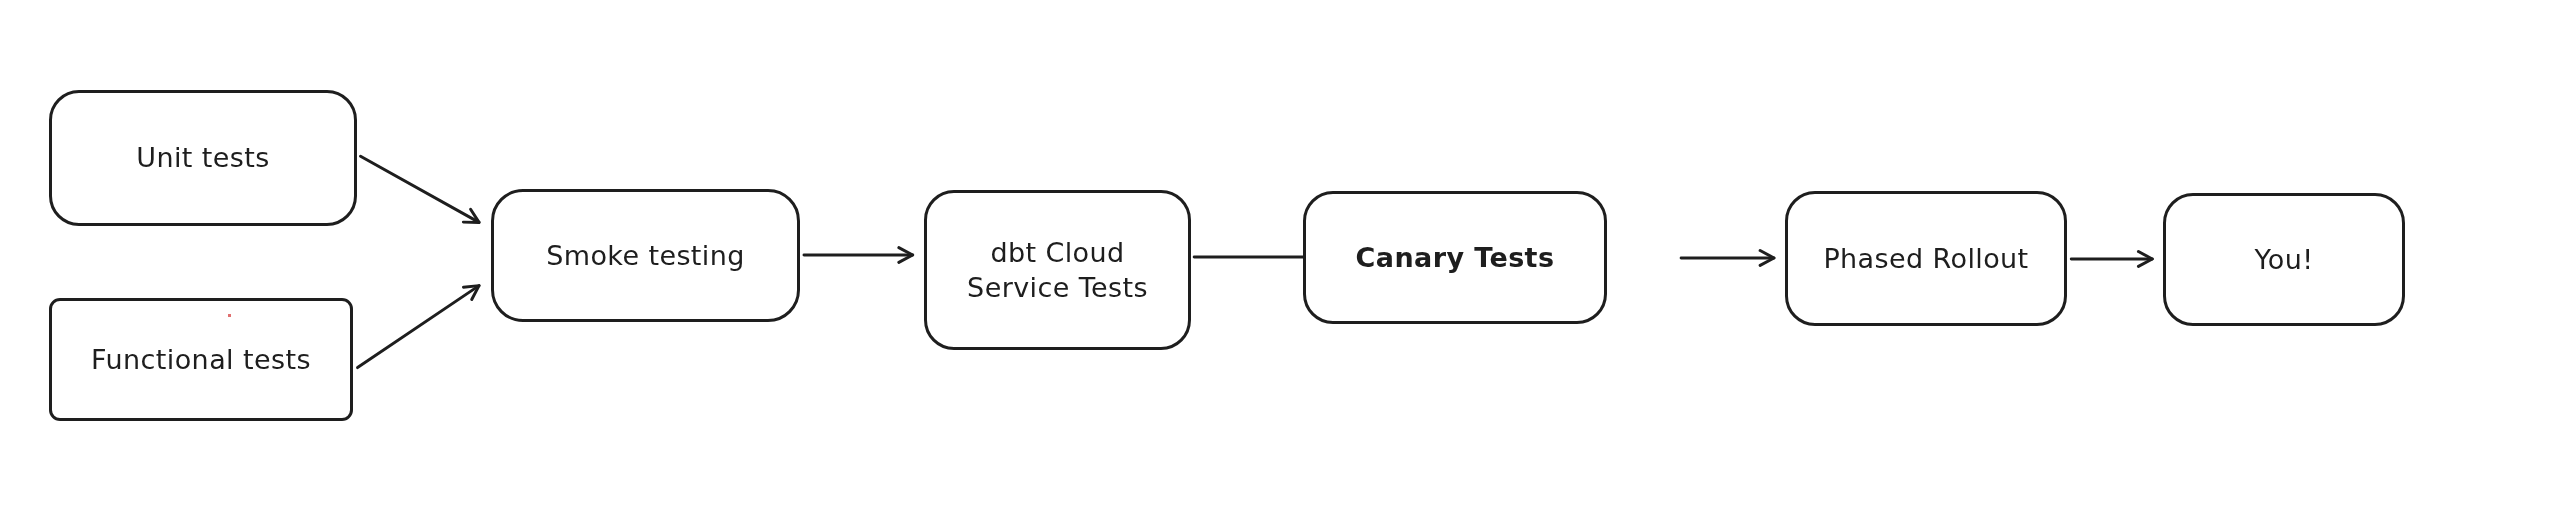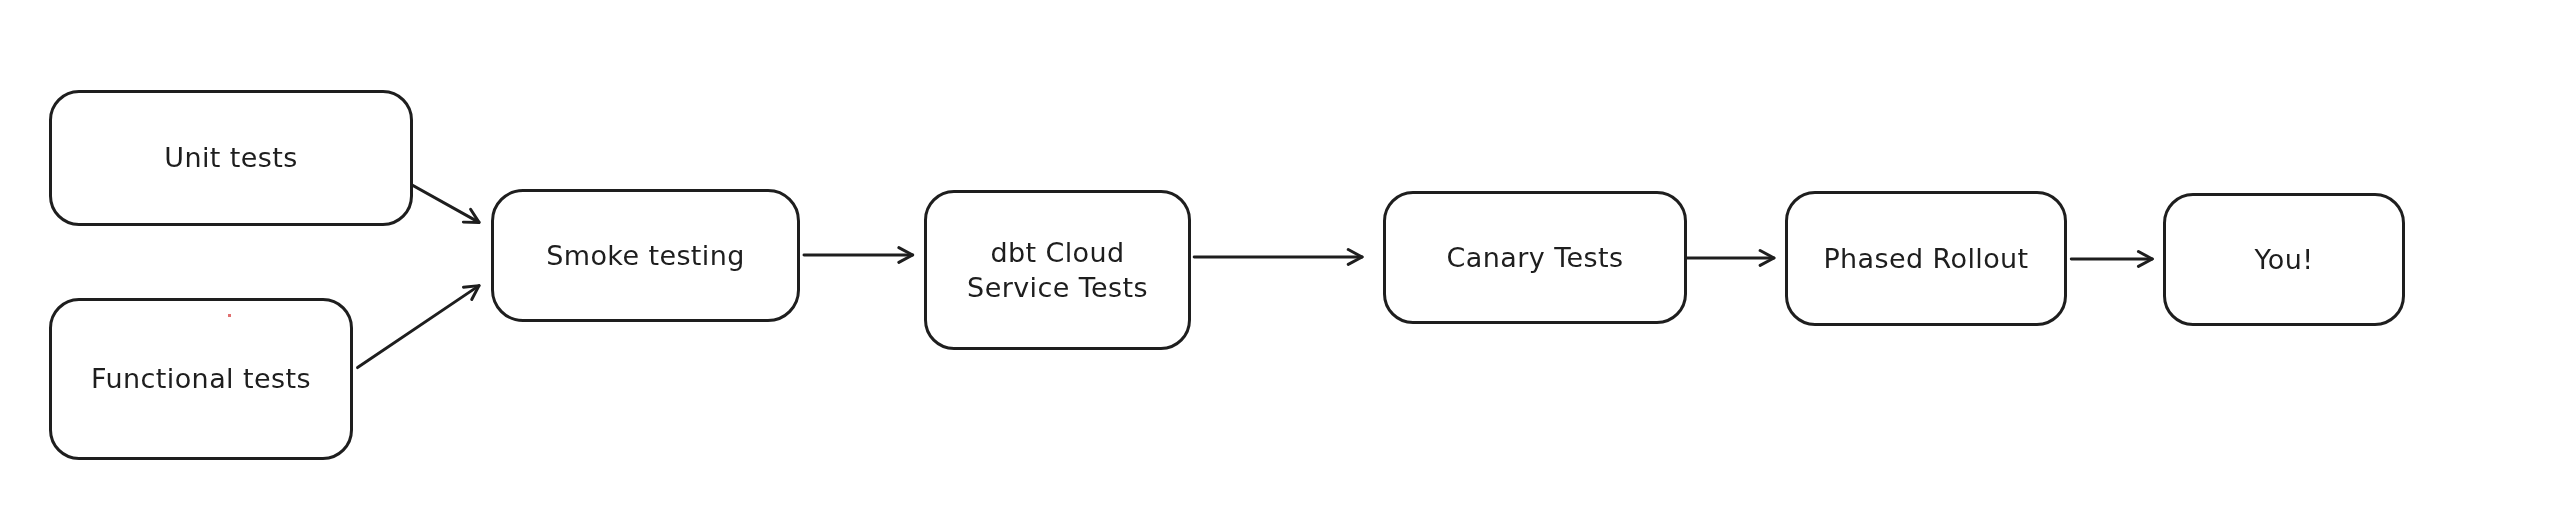--- a/index.html
+++ b/index.html
@@ -41,25 +41,25 @@
     text-align: center;
   }
   .node-label {
     color: var(--stroke);
     font-size: 27px;
     letter-spacing: 0.4px;
     line-height: 1.3;
     white-space: pre-line;
   }
   
-  .n-unit       { left: 49px;   top: 90px;  width: 364px; height: 136px; }
-  .n-functional { left: 49px;   top: 298px; width: 304px; height: 162px; }
+  .n-unit       { left: 49px;   top: 90px;  width: 308px; height: 136px; }
+  .n-functional { left: 49px;   top: 298px; width: 304px; height: 123px; border-radius: 11px; }
   .n-smoke      { left: 491px;  top: 189px; width: 309px; height: 133px; border-radius: 32px; }
   .n-dbt        { left: 924px;  top: 190px; width: 267px; height: 160px; }
-  .n-canary     { left: 1383px; top: 191px; width: 304px; height: 133px; }
+  .n-canary     { left: 1303px; top: 191px; width: 304px; height: 133px; font-weight: bold; }
   .n-phased     { left: 1785px; top: 191px; width: 282px; height: 135px; }
   .n-you        { left: 2163px; top: 193px; width: 242px; height: 133px; }
   .artifact-dot {
     position: absolute;
     left: 228px; top: 314px;
     width: 3px; height: 3px;
     background: #e07070;
   }
 </style>
 </head>

